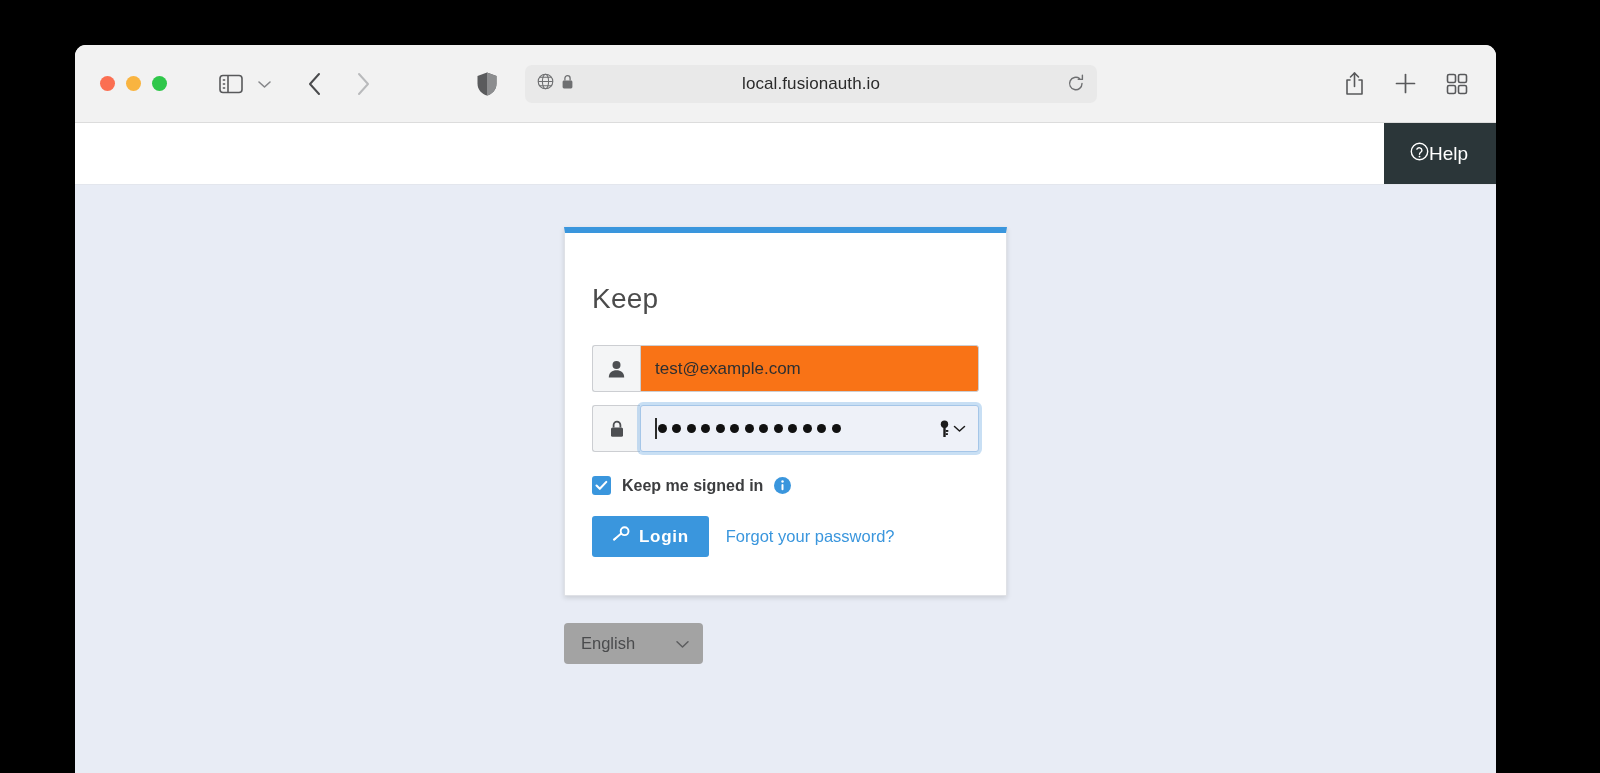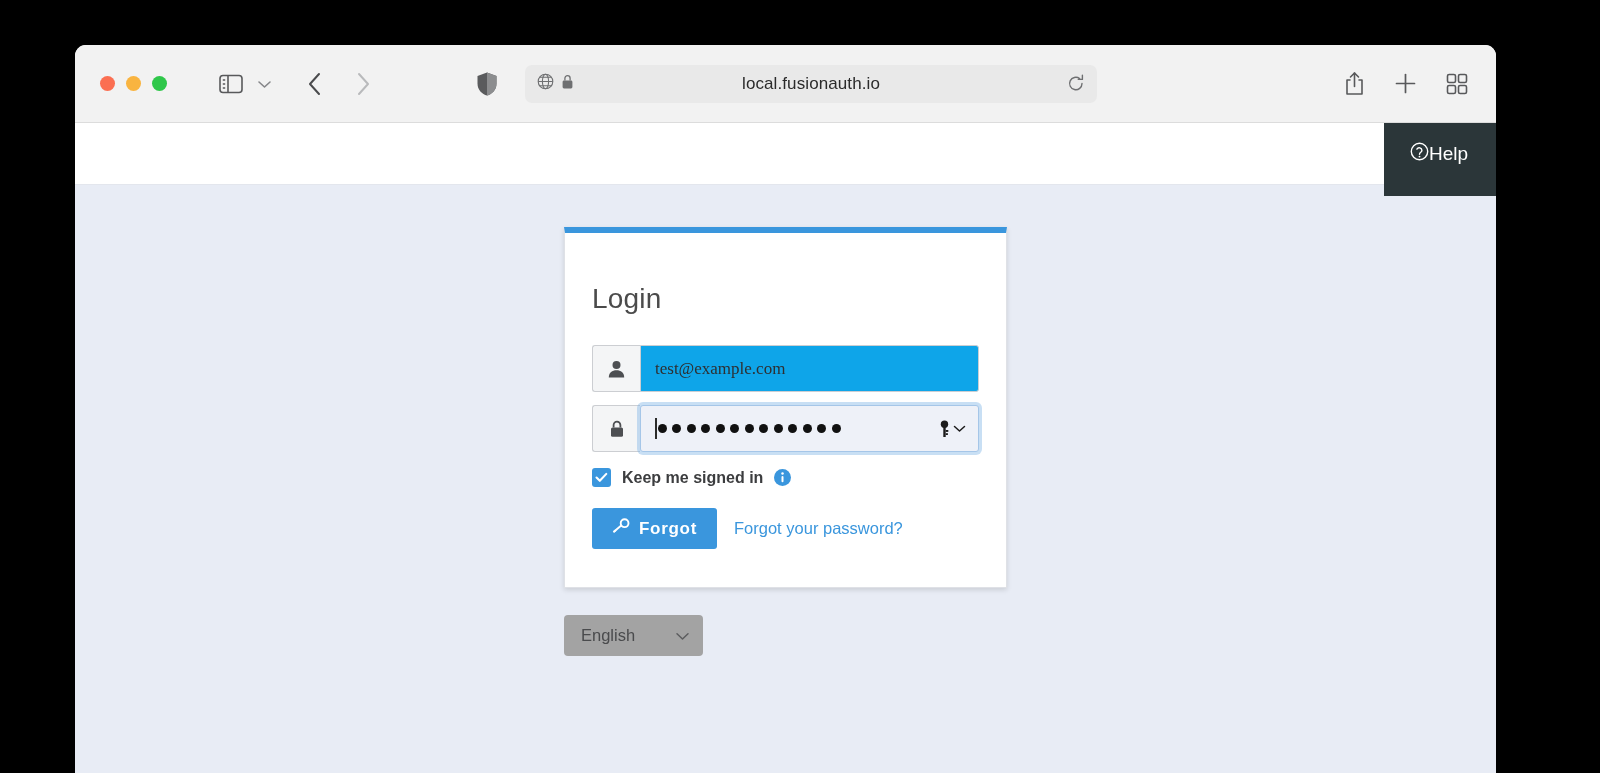--- a/index.html
+++ b/index.html
@@ -131,21 +131,21 @@
   .help-btn {
     position: absolute;
     right: 0;
     top: 0;
     height: 61px;
     background: #2b3639;
     color: #ffffff;
     display: flex;
     align-items: center;
     gap: 0;
-    padding: 0 28px 12px 26px;
+    padding: 0 28px 0 26px;
     font-size: 19px;
     cursor: pointer;
   }
 
   
   .card-wrap {
     display: flex;
     flex-direction: column;
     align-items: center;
     padding-top: 42px;
@@ -192,22 +192,21 @@
     min-height: 45px;
     border: 1px solid #ccced2;
     border-radius: 0 3px 3px 0;
     display: flex;
     align-items: center;
     padding: 0 12px 0 14px;
     background: #ffffff;
     box-sizing: border-box;
   }
   .input-box.autofill {
-    background: #0ea5e9;
-    font-family: Liberation Serif, serif;
+    background: #f97316;
   }
   .input-box.focused {
     background: #eef1f8;
     border: 1px solid #a5c6e8;
     box-shadow: 0 0 0 3px rgba(123,178,228,0.42);
     border-radius: 3px;
   }
   .input-value {
     font-size: 17px;
     color: #2e2f31;
@@ -235,21 +234,21 @@
     align-items: center;
     gap: 2px;
     color: #1c1c1c;
   }
 
   
   .checkbox-row {
     display: flex;
     align-items: center;
     gap: 11px;
-    margin-top: 16px;
+    margin-top: 24px;
     margin-bottom: 21px;
   }
   .checkbox {
     width: 19px;
     height: 19px;
     border-radius: 3px;
     background: #3a96dd;
     display: flex;
     align-items: center;
     justify-content: center;
@@ -427,21 +426,21 @@
             </svg>
           </span>
           <span>Help</span>
         </div>
       </div>
 
       <div class="card-wrap">
 
         <div class="login-card">
 
-          <h1 class="card-title">Login</h1>
+          <h1 class="card-title">Keep</h1>
 
           <div class="input-group">
             <div class="input-addon">
               <svg width="17" height="18" viewBox="0 0 17 18" fill="currentColor">
                 <circle cx="8.5" cy="5" r="4"></circle>
                 <path d="M0.8 17.5 C0.8 12.6 4.2 10.3 8.5 10.3 C12.8 10.3 16.2 12.6 16.2 17.5 Z"></path>
               </svg>
             </div>
             <div class="input-box autofill">
               <span class="input-value">test@example.com</span>
@@ -504,21 +503,21 @@
 
           <div class="submit-row">
             <button class="submit-btn">
               <span>
                 <svg width="18" height="16" viewBox="0 0 18 16" fill="#ffffff">
                   <circle cx="12.6" cy="5.2" r="3.9" fill="none" stroke="#ffffff" stroke-width="1.9"></circle>
                   <rect x="0.6" y="9.4" width="10.4" height="1.9" transform="rotate(-40 5.8 10.3)"></rect>
                   <rect x="1.0" y="12.2" width="3.4" height="1.8" transform="rotate(-40 2.7 13.1)"></rect>
                 </svg>
               </span>
-              <span>Forgot</span>
+              <span>Login</span>
             </button>
             <a class="forgot-link">Forgot your password?</a>
           </div>
 
         </div>
 
         <div class="locale-wrap">
           <div class="locale-select">
             <span class="locale-text">English</span>
             <span class="locale-chev">

